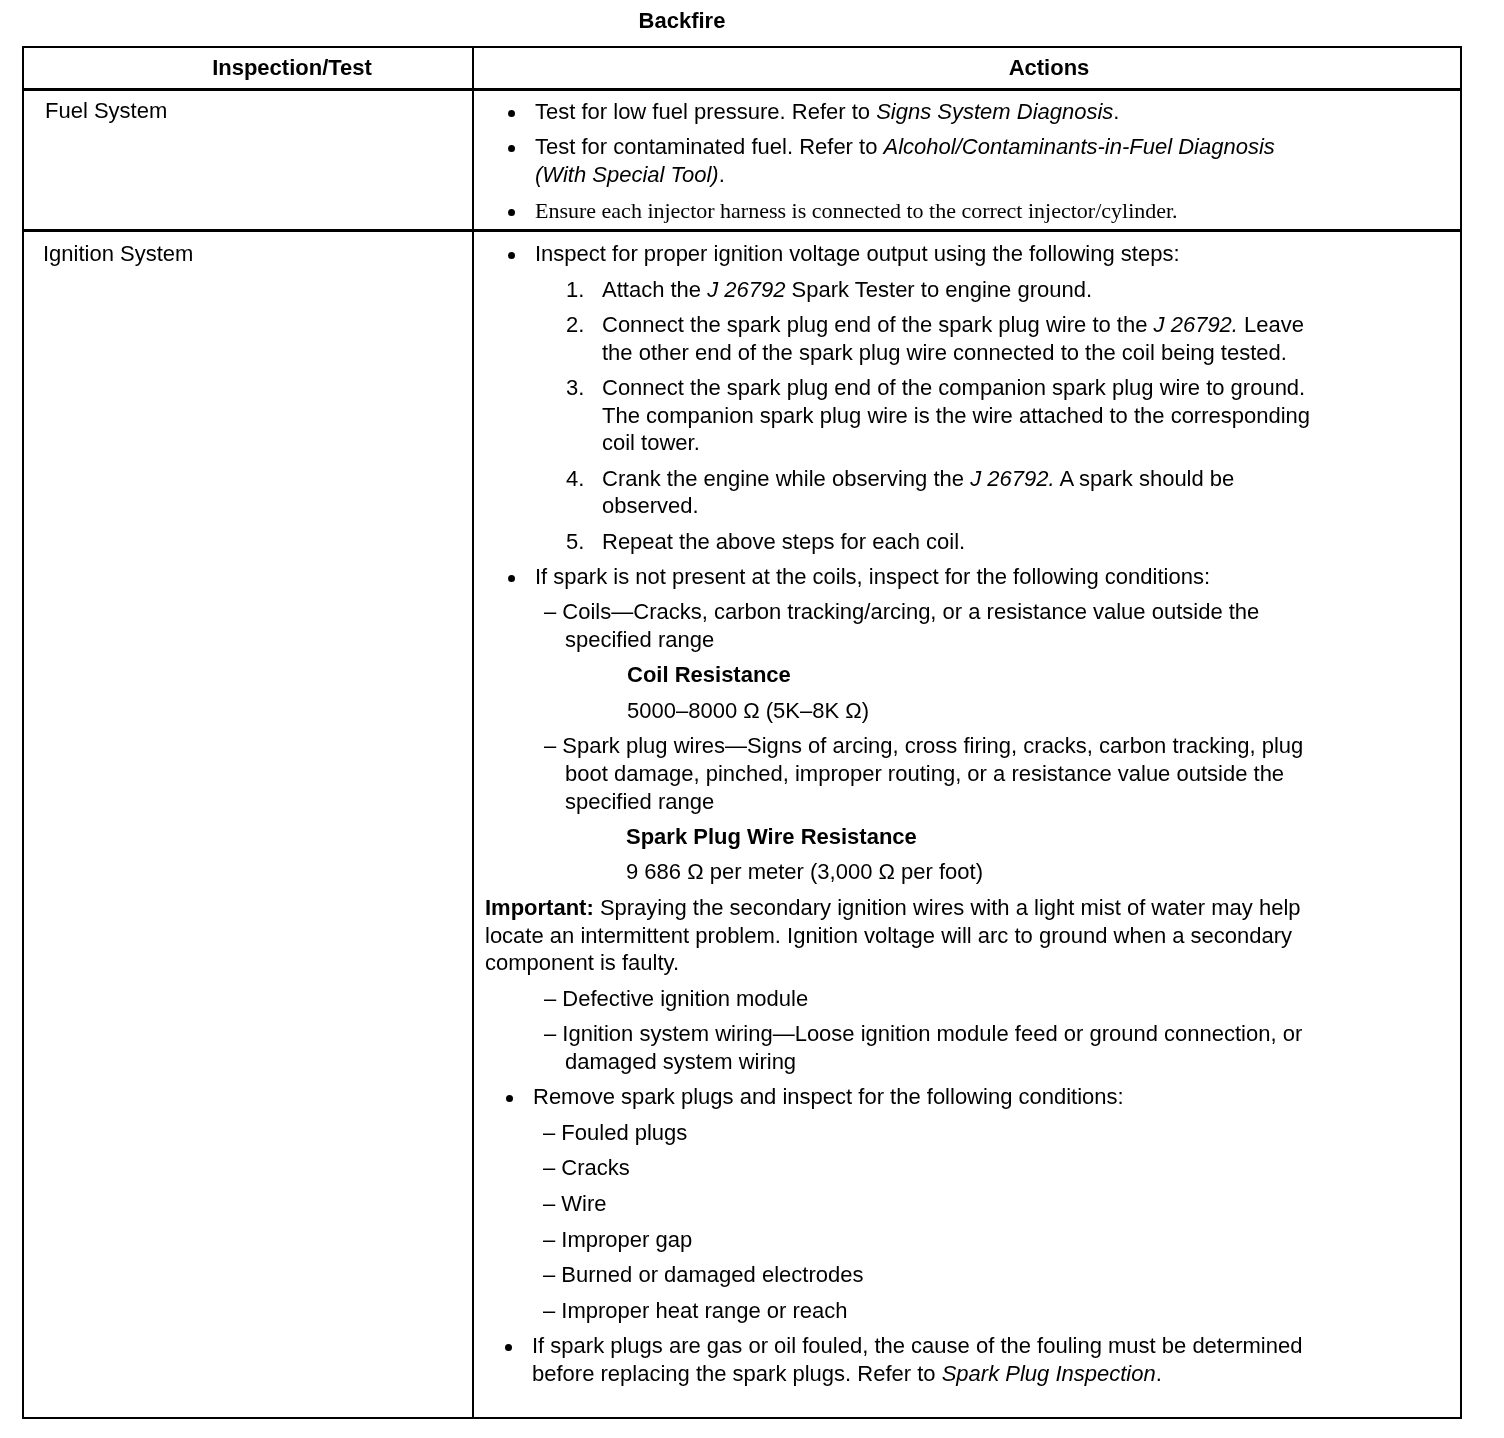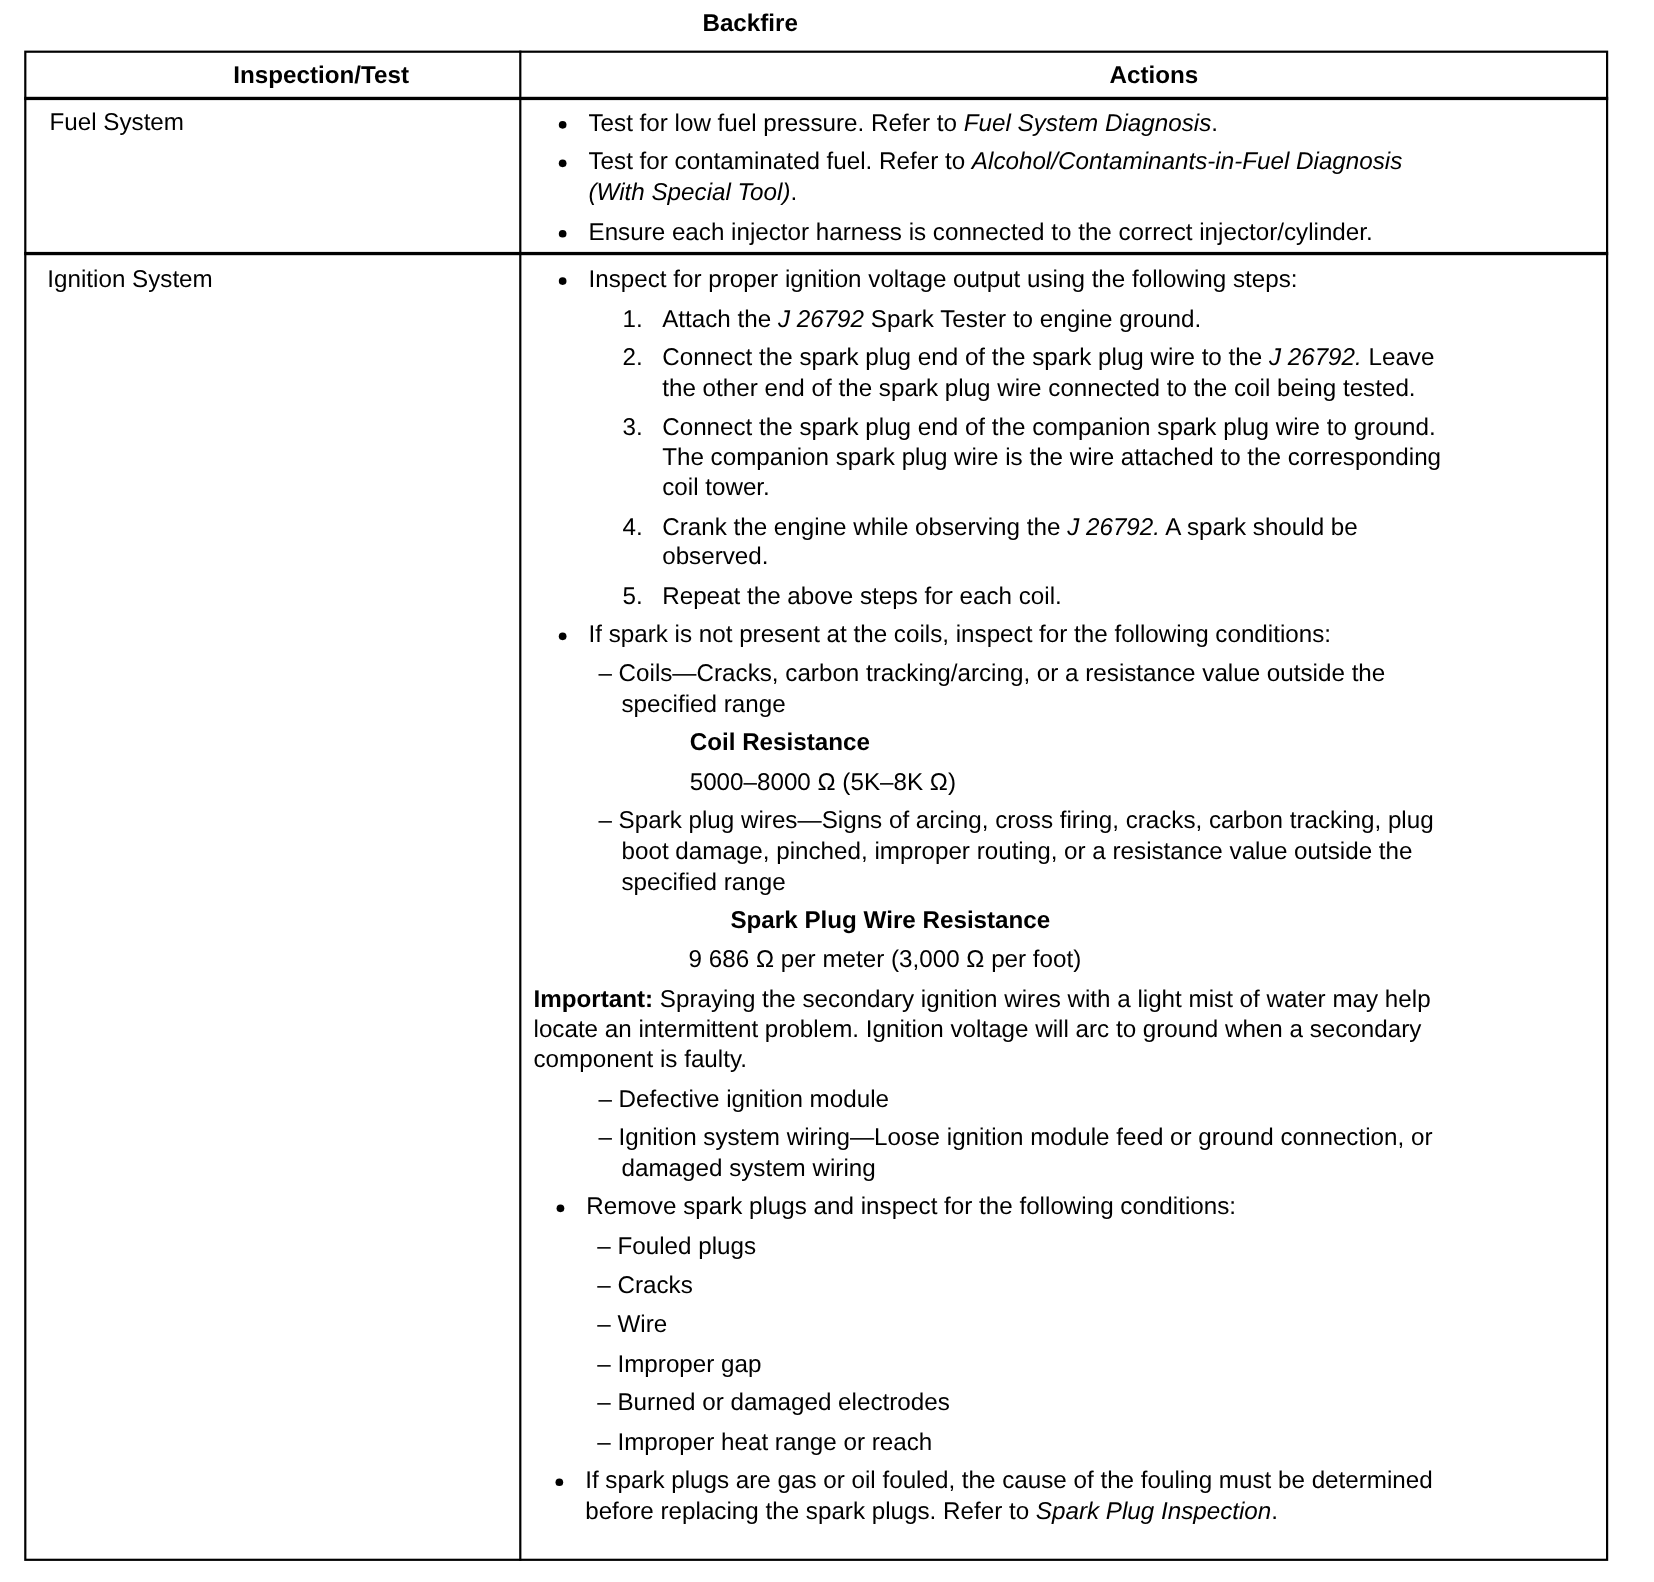--- a/index.html
+++ b/index.html
@@ -35,29 +35,29 @@
   <div class="hline" style="left:22px; top:229px; width:1440px;"></div>
   <div class="vline" style="left:472px; top:46px; height:1373px;"></div>
 
   <div class="hdr" style="left:24px; width:536px;">Inspection/Test</div>
   <div class="hdr" style="left:474px; width:1150px;">Actions</div>
 
   <div>
     <div class="abs" style="left:45px; top:97px;">Fuel System</div>
 
     <div class="abs bullet" style="left:535px; top:98px;">
-      <span>Test for low fuel pressure. Refer to </span><i>Fuel System Diagnosis</i><span>.</span>
+      <span>Test for low fuel pressure. Refer to </span><i>Signs System Diagnosis</i><span>.</span>
     </div>
     <div class="abs bullet" style="left:535px; top:133px;">
       <span>Test for contaminated fuel. Refer to </span><i>Alcohol/Contaminants-in-Fuel Diagnosis</i>
     </div>
     <div class="abs" style="left:535px; top:161px;">
       <i>(With Special Tool)</i><span>.</span>
     </div>
-    <div class="abs bullet" style="left:535px; top:197px;">Ensure each injector harness is connected to the correct injector/cylinder.</div>
+    <div class="abs bullet" style="left:535px; top:197px;font-family:Liberation Serif, serif;">Ensure each injector harness is connected to the correct injector/cylinder.</div>
   </div>
 
   <div>
     <div class="abs" style="left:43px; top:240px;">Ignition System</div>
 
     <div class="abs bullet" style="left:535px; top:240px;">Inspect for proper ignition voltage output using the following steps:</div>
 
     <div class="abs" style="left:566px; top:276px;">1.</div>
     <div class="abs" style="left:602px; top:276px;">
       <span>Attach the </span><i>J 26792</i><span> Spark Tester to engine ground.</span>
@@ -85,21 +85,21 @@
 
     <div class="abs bullet" style="left:535px; top:563px;">If spark is not present at the coils, inspect for the following conditions:</div>
     <div class="abs" style="left:544px; top:598px;">– Coils—Cracks, carbon tracking/arcing, or a resistance value outside the</div>
     <div class="abs" style="left:565px; top:626px;">specified range</div>
     <div class="abs bold" style="left:627px; top:661px;">Coil Resistance</div>
     <div class="abs" style="left:627px; top:697px;">5000–8000 Ω (5K–8K Ω)</div>
 
     <div class="abs" style="left:544px; top:732px;">– Spark plug wires—Signs of arcing, cross firing, cracks, carbon tracking, plug</div>
     <div class="abs" style="left:565px; top:760px;">boot damage, pinched, improper routing, or a resistance value outside the</div>
     <div class="abs" style="left:565px; top:788px;">specified range</div>
-    <div class="abs bold" style="left:626px; top:823px;margin-left:38px;">Spark Plug Wire Resistance</div>
+    <div class="abs bold" style="left:626px; top:823px;">Spark Plug Wire Resistance</div>
     <div class="abs" style="left:626px; top:858px;">9 686 Ω per meter (3,000 Ω per foot)</div>
 
     <div class="abs" style="left:485px; top:894px;">
       <span class="bold">Important:</span><span> Spraying the secondary ignition wires with a light mist of water may help</span>
     </div>
     <div class="abs" style="left:485px; top:922px;">locate an intermittent problem. Ignition voltage will arc to ground when a secondary</div>
     <div class="abs" style="left:485px; top:949px;">component is faulty.</div>
 
     <div class="abs" style="left:544px; top:985px;">– Defective ignition module</div>
     <div class="abs" style="left:544px; top:1020px;">– Ignition system wiring—Loose ignition module feed or ground connection, or</div>

